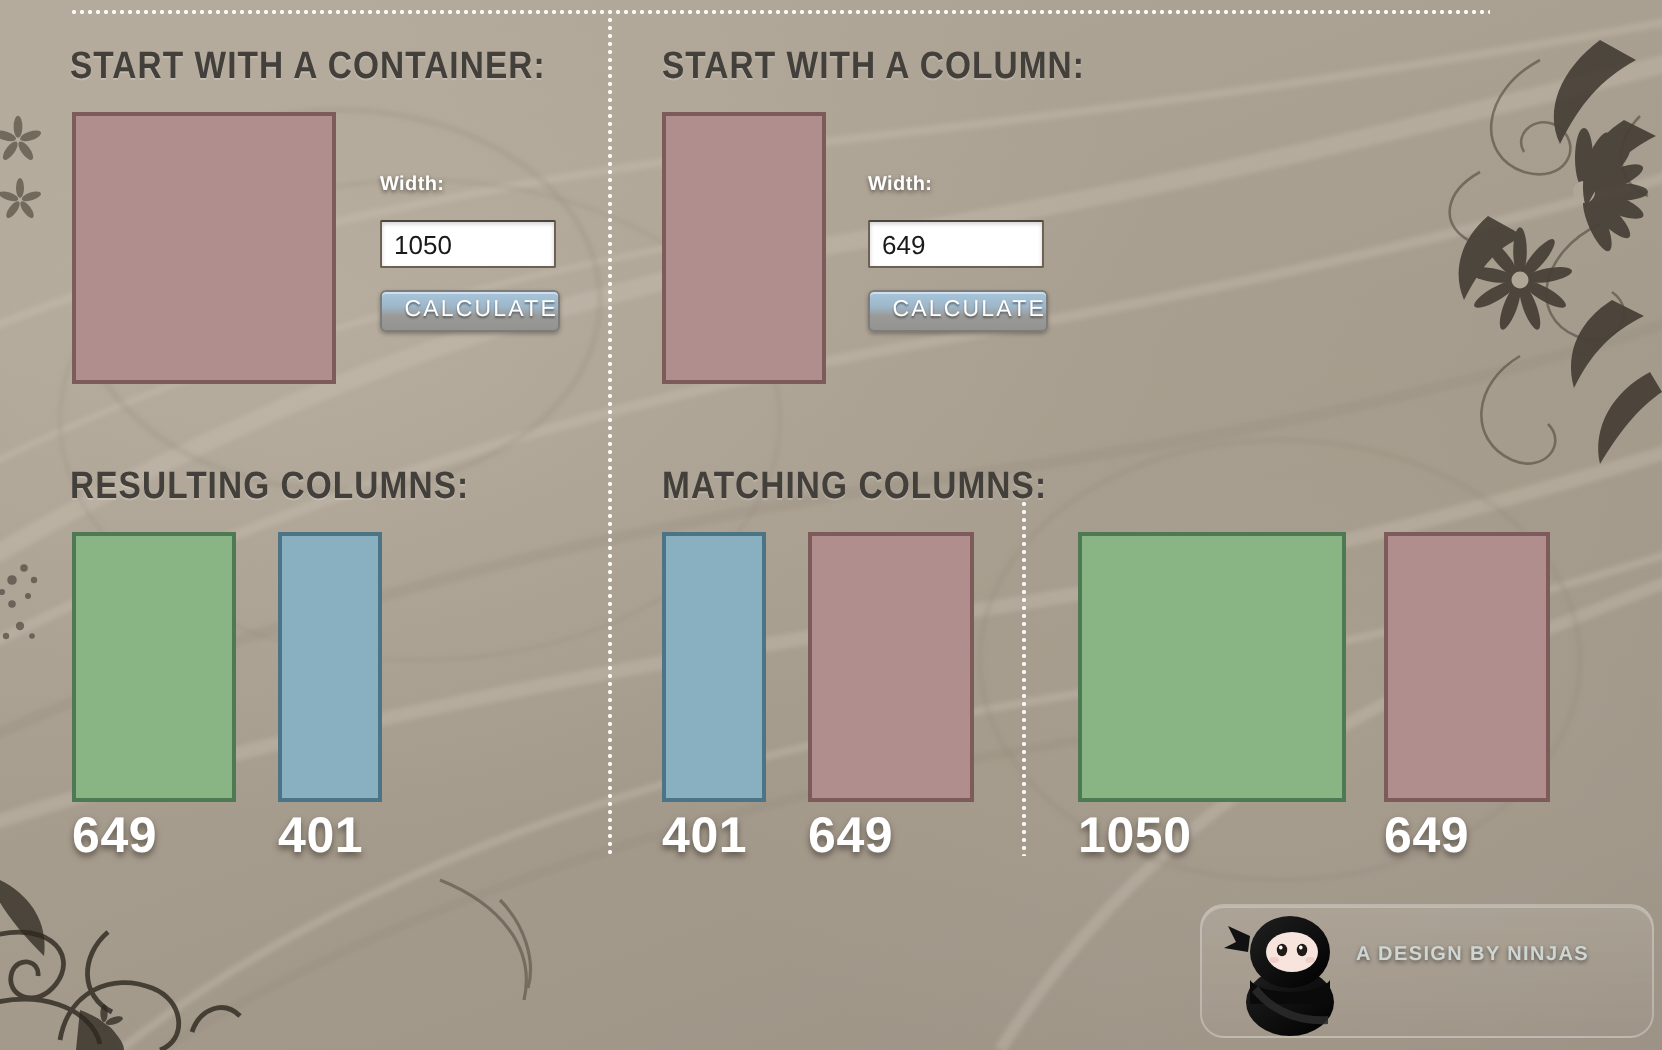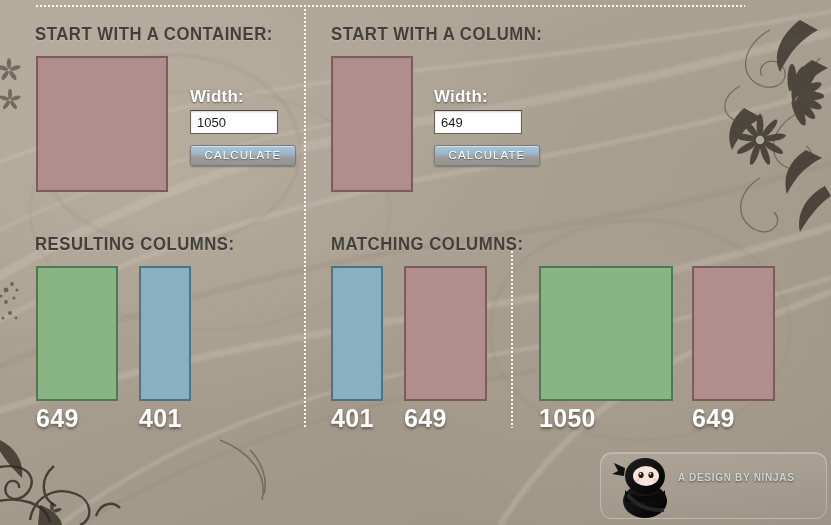--- a/index.html
+++ b/index.html
@@ -44,40 +44,40 @@
   #h-column{left:331px;top:23px;}
   #h-resulting{left:35px;top:233px;}
   #h-matching{left:331px;top:233px;}
 
   .swatch{position:absolute;box-sizing:border-box;border:2px solid;}
   .sw-pink{background:#b08e8e;border-color:#7d5b5b;}
   .sw-green{background:#88b583;border-color:#4d7a52;}
   .sw-blue{background:#88b0c1;border-color:#4b7486;}
 
   .field-label{
-    position:absolute;font-size:17px;font-weight:700;color:#ffffff;
+    position:absolute;font-size:10px;font-weight:700;color:#ffffff;
     text-shadow:0 1px 2px rgba(40,35,30,.65);letter-spacing:.2px;
   }
   .text-input{
     position:absolute;box-sizing:border-box;
     width:88px;height:24px;padding:2px 6px;
     border:1px solid #6d6156;border-top-color:#4d443c;
     background:#ffffff;color:#1a1a1a;
     font-family:"Liberation Sans",sans-serif;font-size:13px;
     outline:none;border-radius:1px;
     box-shadow:inset 0 1px 2px rgba(0,0,0,.18);
   }
   .calc-btn{
     position:absolute;box-sizing:border-box;
-    width:106px;height:21px;
+    width:90px;height:21px;
     border:1px solid #7d7c7a;border-radius:3px;
     background:linear-gradient(180deg,#a9c6dc 0%,#9db7ca 38%,#9a9b99 62%,#93938f 100%);
     color:#ffffff;font-size:11.5px;font-weight:400;letter-spacing:1.1px;
     text-shadow:0 1px 1px rgba(40,40,40,.55);
-    cursor:pointer;line-height:19px;text-align:center;padding:0;
+    cursor:pointer;line-height:19px;text-align:right;padding:0;
     box-shadow:0 1px 2px rgba(0,0,0,.3), inset 0 1px 0 rgba(255,255,255,.45);
   }
 
   .num{
     position:absolute;color:#ffffff;font-weight:700;font-size:25px;
     letter-spacing:.3px;
     text-shadow:0 2px 3px rgba(40,35,28,.55);
     font-family:"Liberation Sans",sans-serif;
   }
 

